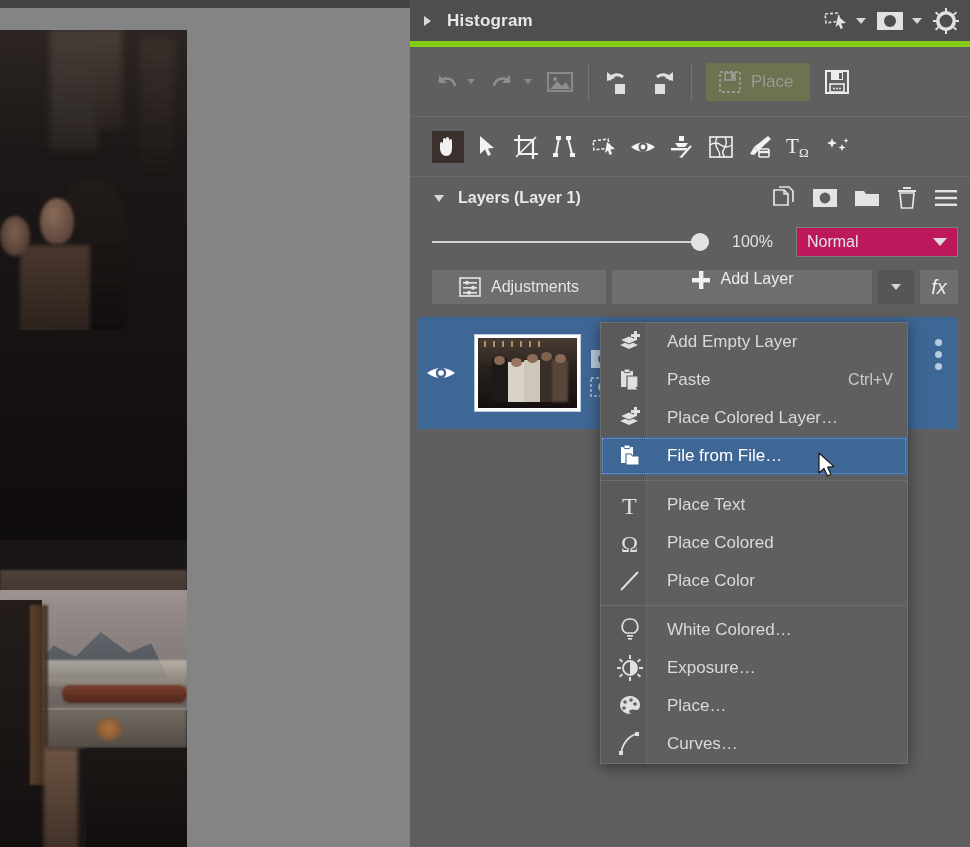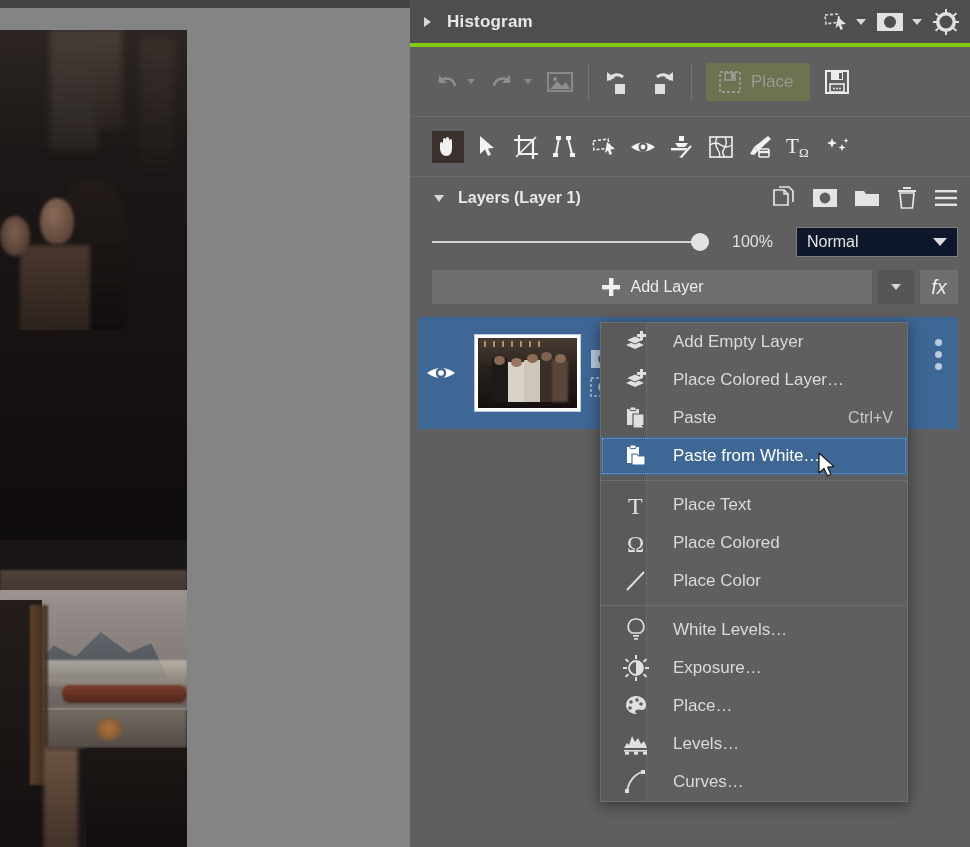--- a/index.html
+++ b/index.html
@@ -81,21 +81,21 @@
   
   #right-panel {
     position: absolute; left: 410px; top: 0; width: 560px; height: 847px;
     background: #5f5f5f;
   }
 
   
   #hist-header {
     position: relative; height: 47px; background: #4e4e4e;
     display: flex; align-items: center; padding: 0 10px 0 14px;
-    border-bottom: 4px solid #84cc16;
+    border-bottom: 6px solid #84cc16;
   }
   .arrow-right {
     width: 0; height: 0; border-left: 7px solid #d8d8d8;
     border-top: 5px solid transparent; border-bottom: 5px solid transparent;
     margin-right: 16px;
   }
   #hist-title { color: #e8e8e8; font-size: 17px; font-weight: bold; letter-spacing:.2px; }
   .spacer { flex: 1; }
   .hdr-icon { margin-left: 10px; display:flex; align-items:center; }
   .caret-dn {
@@ -145,39 +145,39 @@
 
   
   #opacity-row { height:46px; display:flex; align-items:center; padding:0 12px 0 22px; }
   #slider-track { position:relative; flex:1; height:2px; background:#d2d2d2; max-width:280px; }
   #slider-knob {
     position:absolute; right:-9px; top:-8px; width:18px; height:18px;
     border-radius:50%; background:#e3e3e3;
   }
   #opacity-value { color:#e0e0e0; font-size:16px; margin-left:32px; width:52px; }
   #blend-select {
-    width:162px; height:30px; background:#0f172a; border:1px solid #7d7d7d;
+    width:162px; height:30px; background:#be185d; border:1px solid #7d7d7d;
     display:flex; align-items:center; justify-content:space-between;
     padding:0 10px; color:#e4e4e4; font-size:16px; margin-left:12px;
   }
   .caret-wide {
     width:0;height:0;border-top:8px solid #dcdcdc;
     border-left:7px solid transparent;border-right:7px solid transparent;
   }
 
   
   #btn-row { height:44px; display:flex; align-items:center; padding:0 12px 0 22px; gap:6px; }
   #adjustments-btn {
     width:174px; height:34px; background:#6e6e6e;
     display:flex; align-items:center; justify-content:center; gap:10px;
     color:#e4e4e4; font-size:16px;
   }
   #addlayer-btn {
     flex:1; height:34px; background:#6e6e6e;
-    display:flex; align-items:center; justify-content:center; gap:10px;
+    display:flex; align-items:flex-start; justify-content:center; gap:10px;
     color:#ececec; font-size:16px;
   }
   #addlayer-caret-btn {
     width:36px; height:34px; background:#565656;
     display:flex; align-items:center; justify-content:center;
   }
   #fx-btn {
     width:38px; height:34px; background:#6e6e6e;
     display:flex; align-items:center; justify-content:center;
     color:#ececec; font-size:20px; font-style:italic;
@@ -225,21 +225,21 @@
     position:absolute; left:190px; top:322px; width:308px;
     background:#5f5f5f; border:1px solid #6e6e6e;
     box-shadow: 0 3px 14px rgba(0,0,0,.45);
   }
   #dd-iconcol {
     position:absolute; left:0; top:0; width:46px; height:100%;
     background:#5a5a5a; border-right:1px solid #6b6b6b;
   }
   .mi {
     position:relative; height:38px; display:flex; align-items:center;
-    padding-left:12px; z-index:2;
+    padding-left:6px; z-index:2;
   }
   .mi-icon { width:46px; display:flex; align-items:center; justify-content:center; }
   .mi-label { color:#dadada; font-size:17px; margin-left:14px; flex:1; }
   .mi-shortcut { color:#c8c8c8; font-size:16px; margin-right:14px; }
   .mi.highlight { background:#3f6795; outline:1px dotted #7e9fc4; outline-offset:-2px; }
   .mi.highlight .mi-label { color:#ffffff; }
   .mi-sep { height:1px; background:#6e6e6e; margin:5px 0; position:relative; z-index:2; }
 
   #cursor { position:absolute; left:818px; top:452px; z-index:9; }
 
@@ -506,20 +506,34 @@
         <div id="slider-knob"></div>
       </div>
       <div id="opacity-value">100%</div>
       <div id="blend-select">
         <span>Normal</span>
         <span class="caret-wide"></span>
       </div>
     </div>
 
     <div id="btn-row">
+      <div id="adjustments-btn">
+        <span>
+          <svg width="22" height="20" viewBox="0 0 22 20">
+            <rect x="1" y="1" width="20" height="18" fill="none" stroke="#e4e4e4" stroke-width="1.6"></rect>
+            <rect x="4" y="5" width="14" height="1.6" fill="#e4e4e4"></rect>
+            <circle cx="8" cy="5.8" r="2" fill="#e4e4e4"></circle>
+            <rect x="4" y="10" width="14" height="1.6" fill="#e4e4e4"></rect>
+            <circle cx="14" cy="10.8" r="2" fill="#e4e4e4"></circle>
+            <rect x="4" y="15" width="14" height="1.6" fill="#e4e4e4"></rect>
+            <circle cx="10" cy="15.8" r="2" fill="#e4e4e4"></circle>
+          </svg>
+        </span>
+        <span>Adjustments</span>
+      </div>
       <div id="addlayer-btn">
         <span>
           <svg width="20" height="20" viewBox="0 0 20 20">
             <rect x="8" y="1" width="4.4" height="18" fill="#f0f0f0"></rect>
             <rect x="1" y="8" width="18" height="4.4" fill="#f0f0f0"></rect>
           </svg>
         </span>
         <span>Add Layer</span>
       </div>
       <div id="addlayer-caret-btn">
@@ -589,53 +603,53 @@
             <rect x="17" y="1" width="3" height="9" fill="#e0e0e0"></rect>
             <rect x="14" y="4" width="9" height="3" fill="#e0e0e0"></rect>
           </svg>
         </div>
         <div class="mi-label">Add Empty Layer</div>
         <div class="mi-shortcut"></div>
       </div>
 
       <div class="mi">
         <div class="mi-icon">
+          <svg width="24" height="24" viewBox="0 0 24 24">
+            <path d="M3 3 L15 3 L15 19 L3 19 Z" fill="#e0e0e0"></path>
+            <rect x="6" y="1" width="6" height="3.6" rx="1" fill="#e0e0e0" stroke="#5a5a5a" stroke-width="1"></rect>
+            <path d="M9 8 L20 8 L20 22 L9 22 Z" fill="#e0e0e0" stroke="#5a5a5a" stroke-width="1.2"></path>
+            <path d="M17 19 L20 19 L20 22 Z" fill="#5a5a5a"></path>
+          </svg>
+        </div>
+        <div class="mi-label">Paste</div>
+        <div class="mi-shortcut">Ctrl+V</div>
+      </div>
+
+      <div class="mi">
+        <div class="mi-icon">
           <svg width="26" height="24" viewBox="0 0 26 24">
             <path d="M3 15 L12 11 L21 15 L12 19 Z" fill="#e0e0e0"></path>
             <path d="M3 10 L12 6 L21 10 L12 14 Z" fill="#e0e0e0" stroke="#5a5a5a" stroke-width="1"></path>
             <rect x="17" y="1" width="3" height="9" fill="#e0e0e0"></rect>
             <rect x="14" y="4" width="9" height="3" fill="#e0e0e0"></rect>
           </svg>
         </div>
         <div class="mi-label">Place Colored Layer…</div>
         <div class="mi-shortcut"></div>
       </div>
 
-      <div class="mi">
-        <div class="mi-icon">
-          <svg width="24" height="24" viewBox="0 0 24 24">
-            <path d="M3 3 L15 3 L15 19 L3 19 Z" fill="#e0e0e0"></path>
-            <rect x="6" y="1" width="6" height="3.6" rx="1" fill="#e0e0e0" stroke="#5a5a5a" stroke-width="1"></rect>
-            <path d="M9 8 L20 8 L20 22 L9 22 Z" fill="#e0e0e0" stroke="#5a5a5a" stroke-width="1.2"></path>
-            <path d="M17 19 L20 19 L20 22 Z" fill="#5a5a5a"></path>
-          </svg>
-        </div>
-        <div class="mi-label">Paste</div>
-        <div class="mi-shortcut">Ctrl+V</div>
-      </div>
-
       <div class="mi highlight">
         <div class="mi-icon">
           <svg width="24" height="24" viewBox="0 0 24 24">
             <path d="M3 3 L15 3 L15 19 L3 19 Z" fill="#ffffff"></path>
             <rect x="6" y="1" width="6" height="3.6" rx="1" fill="#ffffff" stroke="#3f6795" stroke-width="1"></rect>
             <path d="M8 10 L13 10 L14.5 12 L21 12 L21 21 L8 21 Z" fill="#ffffff" stroke="#3f6795" stroke-width="1.1"></path>
           </svg>
         </div>
-        <div class="mi-label">Paste from White…</div>
+        <div class="mi-label">File from File…</div>
         <div class="mi-shortcut"></div>
       </div>
 
       <div class="mi-sep"></div>
 
       <div class="mi">
         <div class="mi-icon">
           <svg width="26" height="26" viewBox="0 0 26 26">
             <text x="5" y="22" font-family="Liberation Serif, serif" font-size="24" fill="#e0e0e0">T</text>
           </svg>
@@ -668,21 +682,21 @@
       <div class="mi-sep"></div>
 
       <div class="mi">
         <div class="mi-icon">
           <svg width="24" height="26" viewBox="0 0 24 26">
             <path d="M12 2 A7.5 7.5 0 0 1 16 16 L8 16 A7.5 7.5 0 0 1 12 2 Z" fill="none" stroke="#e0e0e0" stroke-width="1.7"></path>
             <rect x="9" y="18" width="6" height="1.7" fill="#e0e0e0"></rect>
             <rect x="10" y="21" width="4" height="1.7" fill="#e0e0e0"></rect>
           </svg>
         </div>
-        <div class="mi-label">White Levels…</div>
+        <div class="mi-label">White Colored…</div>
         <div class="mi-shortcut"></div>
       </div>
 
       <div class="mi">
         <div class="mi-icon">
           <svg width="26" height="26" viewBox="0 0 26 26">
             <path d="M13 6 A7 7 0 0 1 13 20 Z" fill="#e0e0e0"></path>
             <circle cx="13" cy="13" r="7" fill="none" stroke="#e0e0e0" stroke-width="1.8"></circle>
             <g fill="#e0e0e0">
               <rect x="12" y="0" width="2" height="4"></rect>
@@ -707,33 +721,20 @@
             <circle cx="8" cy="8" r="1.8" fill="#5f5f5f"></circle>
             <circle cx="14" cy="6" r="1.8" fill="#5f5f5f"></circle>
             <circle cx="18" cy="10" r="1.8" fill="#5f5f5f"></circle>
             <circle cx="7" cy="14" r="1.8" fill="#5f5f5f"></circle>
           </svg>
         </div>
         <div class="mi-label">Place…</div>
         <div class="mi-shortcut"></div>
       </div>
 
-      <div class="mi">
-        <div class="mi-icon">
-          <svg width="28" height="24" viewBox="0 0 28 24">
-            <path d="M2 16 L5 11 L7 13 L10 4 L13 10 L16 6 L19 12 L22 9 L25 16 Z" fill="#e0e0e0"></path>
-            <rect x="2" y="18" width="23" height="1.6" fill="#e0e0e0"></rect>
-            <rect x="3" y="19.6" width="4" height="3" fill="#e0e0e0"></rect>
-            <rect x="12" y="19.6" width="4" height="3" fill="#e0e0e0"></rect>
-            <rect x="21" y="19.6" width="4" height="3" fill="#e0e0e0"></rect>
-          </svg>
-        </div>
-        <div class="mi-label">Levels…</div>
-        <div class="mi-shortcut"></div>
-      </div>
 
       <div class="mi">
         <div class="mi-icon">
           <svg width="26" height="26" viewBox="0 0 26 26">
             <path d="M4 22 Q6 12 12 7 Q17 3 20 3" fill="none" stroke="#e0e0e0" stroke-width="1.7"></path>
             <rect x="2" y="20" width="4" height="4" fill="#e0e0e0"></rect>
             <rect x="18" y="1" width="4" height="4" fill="#e0e0e0"></rect>
           </svg>
         </div>
         <div class="mi-label">Curves…</div>

